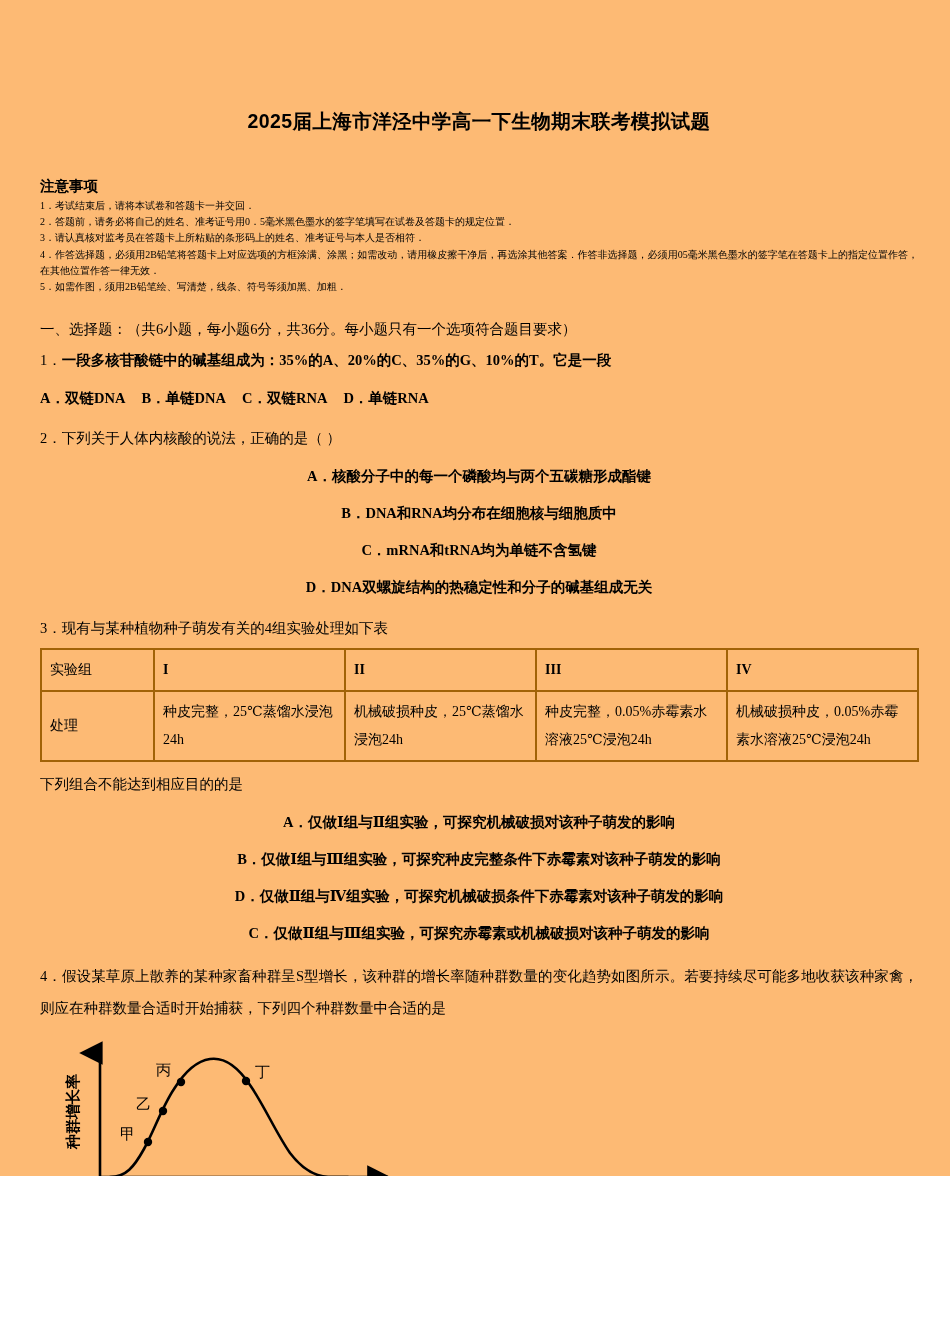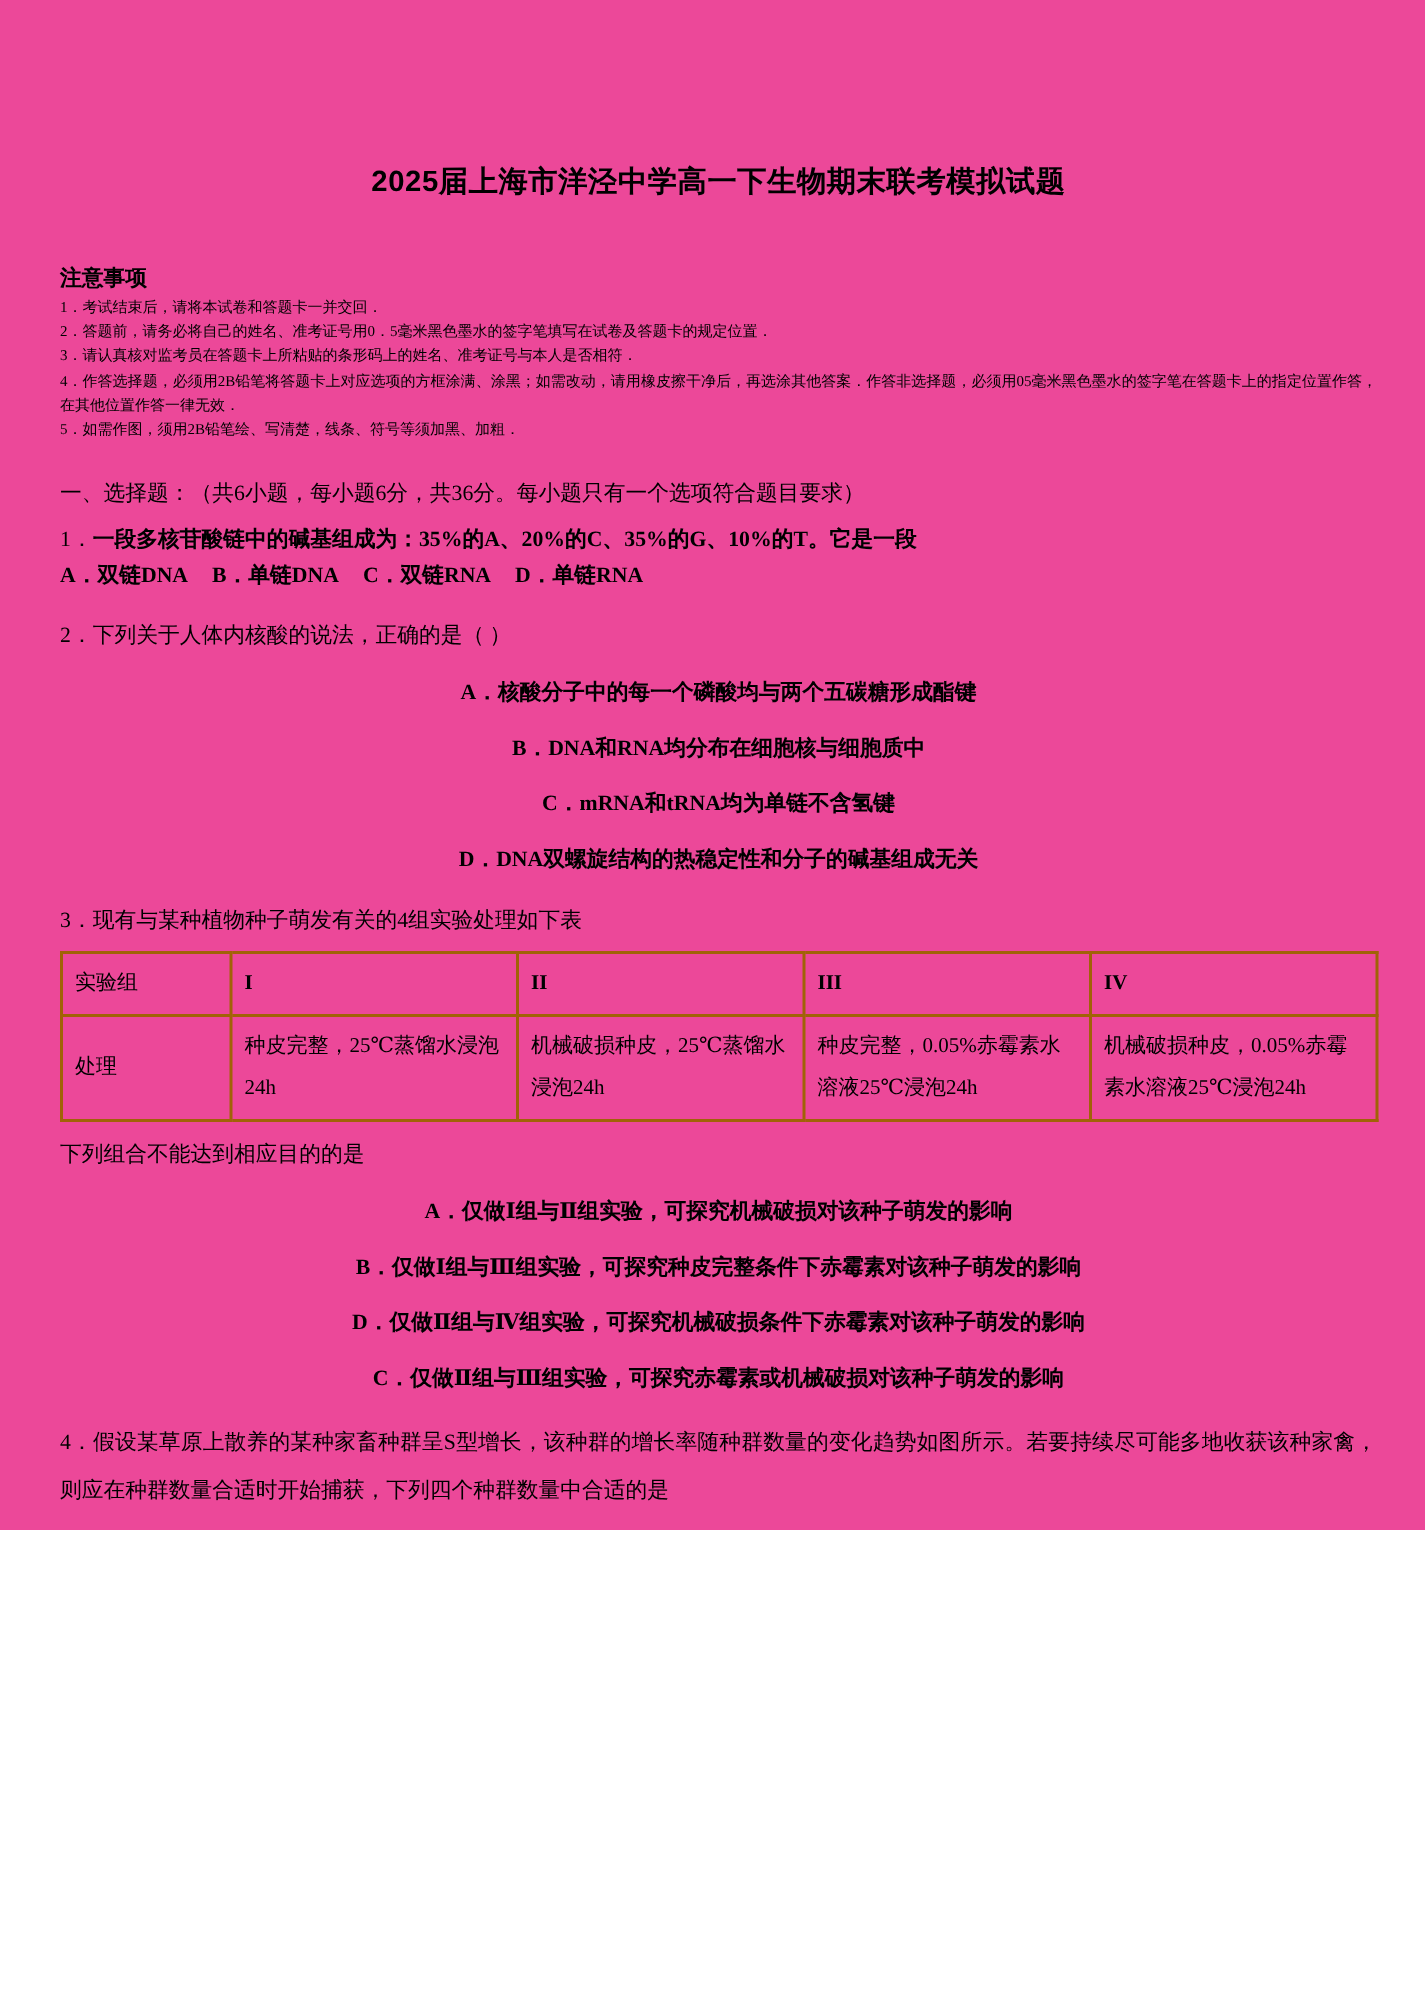--- a/index.html
+++ b/index.html
@@ -7,22 +7,22 @@
     padding: 0;
     background: #ffffff;
   }
   body {
     font-family: "Liberation Serif", "DejaVu Serif", serif;
     color: #000000;
   }
   .page {
     position: relative;
     width: 950px;
-    height: 1020px;
-    background: #ec4899;
+    height: 1176px;
+    background: #fdba74;
     overflow: hidden;
     box-sizing: border-box;
   }
   .content {
     position: absolute;
     left: 40px;
     top: 0;
     width: 878px;
   }
   .doc-title {
@@ -70,20 +70,21 @@
     font-size: 14.5px;
     font-weight: bold;
     line-height: 1.6;
     margin-top: 14px;
     text-align: center;
   }
   .opt-inline {
     font-size: 14.5px;
     font-weight: bold;
     line-height: 1.6;
+    margin-top: 14px;
   }
   .opt-inline span.opt-item {
     margin-right: 16px;
   }
   .q3-lead {
     font-size: 14.5px;
     line-height: 1.7;
     margin-top: 16px;
   }
   table.exp-table {

